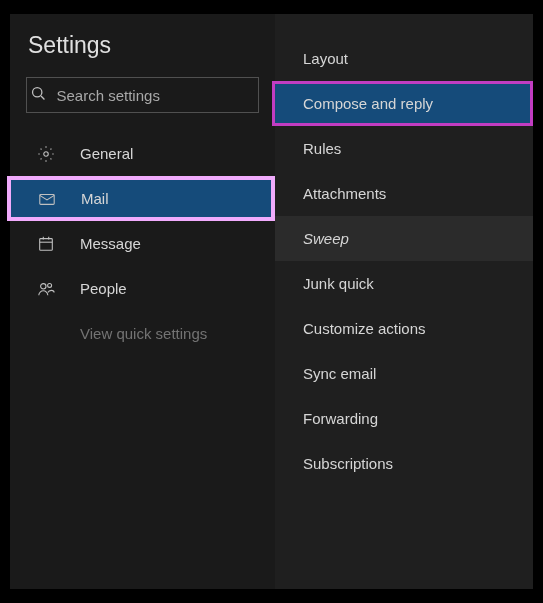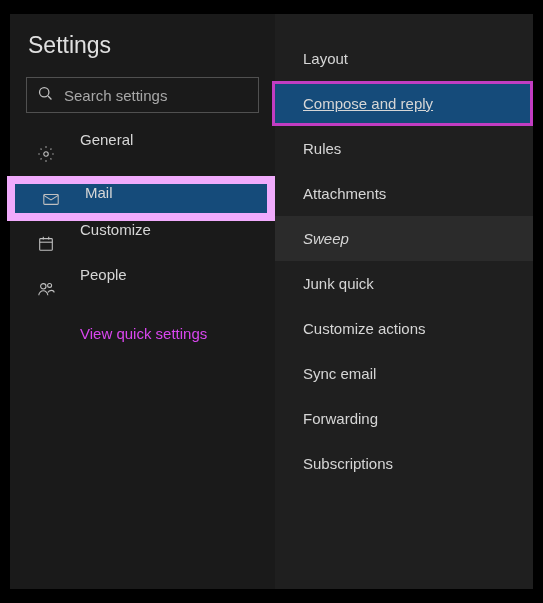--- a/index.html
+++ b/index.html
@@ -40,20 +40,21 @@
       margin-bottom: 18px;
     }
     .search-wrap {
       margin: 0 16px 18px 16px;
       border: 1px solid #505050;
       display: flex;
       align-items: center;
       height: 36px;
       padding: 0 10px;
       background: #1a1a1a;
+      justify-content: center;
     }
     .search-wrap svg {
       width: 17px;
       height: 17px;
       stroke: #c0c0c0;
       fill: none;
       stroke-width: 1.5;
       margin-right: 10px;
     }
     .search-input {
@@ -62,63 +63,63 @@
       outline: none;
       color: #d6d6d6;
       font-size: 15px;
       flex: 1;
     }
     .search-input::placeholder {
       color: #a8a8a8;
     }
     .nav-item {
       display: flex;
+      align-items: center;
       height: 45px;
       padding-left: 25px;
       font-size: 15px;
       color: #d6d6d6;
       cursor: pointer;
     }
     .nav-item .icon {
       width: 21px;
       display: flex;
       align-items: center;
       justify-content: center;
       margin-right: 24px;
     }
     .nav-item.selected {
       background: #154b7a;
-      border: 8px solid #f0abfc;
+      border: 4px solid #f0abfc;
       margin-left: -3px;
       padding-left: 25px;
     }
     .quick-link {
       padding-left: 70px;
       height: 45px;
       display: flex;
       align-items: center;
-      color: #d946ef;
+      color: #737373;
       font-size: 15px;
       cursor: pointer;
     }
     .right-item {
       display: flex;
       align-items: center;
       height: 45px;
       padding-left: 28px;
       font-size: 15px;
       color: #d6d6d6;
       cursor: pointer;
     }
     .right-item.selected {
       background: #154b7a;
       border: 3px solid #c23dc2;
       margin-left: -3px;
       padding-left: 28px;
-      text-decoration: underline;
     }
     .right-item.hover {
       background: #2b2b2b;
       font-style: italic;
     }
     svg {
       stroke: #c0c0c0;
       fill: none;
       stroke-width: 1.2;
     }
@@ -168,21 +169,21 @@
             <line x1="7" y1="2" x2="7" y2="5"></line>
             <line x1="13" y1="2" x2="13" y2="5"></line>
             <line x1="7" y1="11" x2="7" y2="11"></line>
             <line x1="10" y1="11" x2="10" y2="11"></line>
             <line x1="13" y1="11" x2="13" y2="11"></line>
             <line x1="7" y1="14" x2="7" y2="14"></line>
             <line x1="10" y1="14" x2="10" y2="14"></line>
             <line x1="13" y1="14" x2="13" y2="14"></line>
           </svg>
       </span>
-      <span>Customize</span>
+      <span>Message</span>
     </div>
 
     <div class="nav-item">
       <span class="icon">
         <svg viewBox="0 0 20 20" width="18" height="18">
             <circle cx="7" cy="7" r="3"></circle>
             <path d="M2 17c0-3 2.5-5 5-5s5 2 5 5"></path>
             <circle cx="14" cy="6" r="2.2"></circle>
             <path d="M12 14c1-2 3-2.5 4-2.5 1.5 0 3 1 3 2.5"></path>
           </svg>

